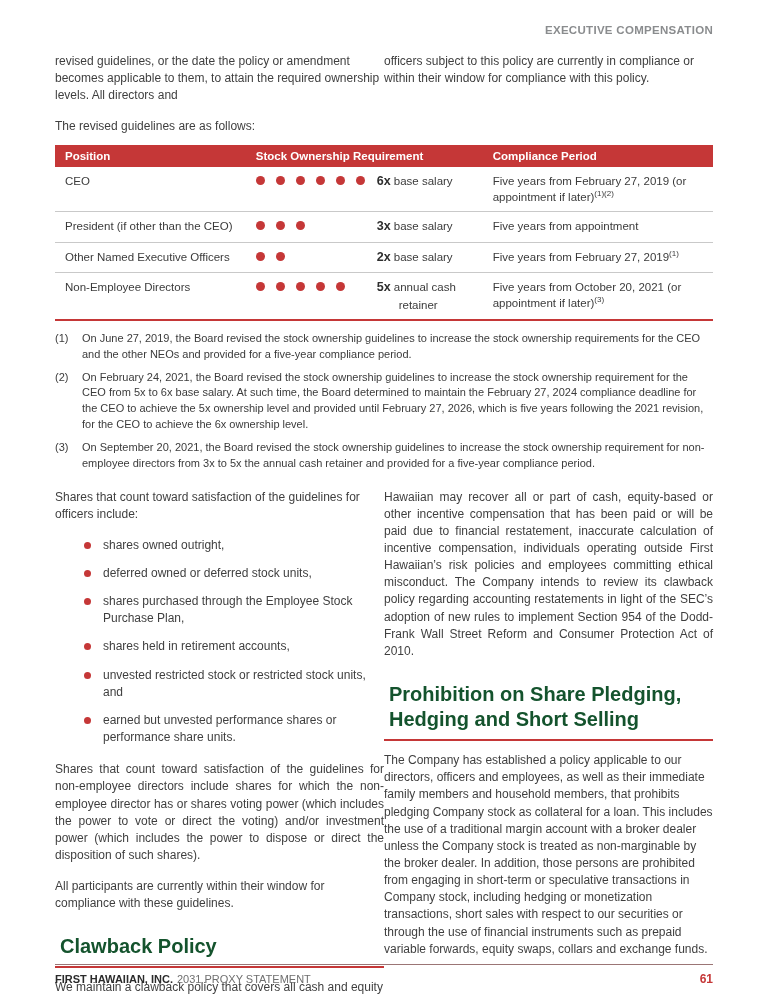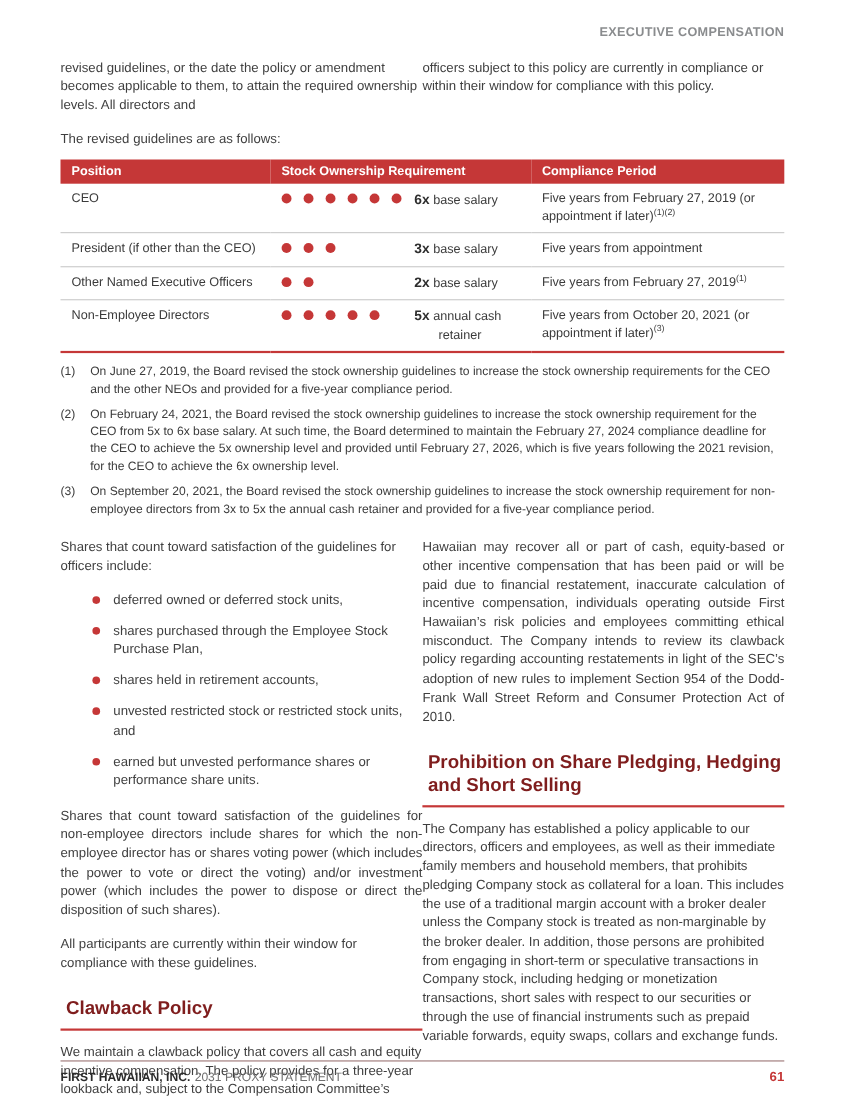--- a/index.html
+++ b/index.html
@@ -87,24 +87,24 @@
   ul.share-list li { position: relative; padding-left: 48px; margin-bottom: 11px; }
   .bullet-dot {
     position: absolute; left: 29px; top: 5px;
     width: 7px; height: 7px; border-radius: 50%;
     background: #c53737;
   }
 
   h2.section-heading {
     margin: 22px 0 11px;
     padding: 0 0 7px 5px;
-    font-size: 17px;
+    font-size: 20px;
     line-height: 1.25;
     font-weight: bold;
-    color: #7f1d1d;
+    color: #14532d;
     border-bottom: 2px solid #c53737;
   }
 
   
   .footer {
     position: absolute;
     left: 55px; right: 55px; bottom: 14px;
     border-top: 1.5px solid #9b7575;
     padding-top: 7px;
     display: flex; justify-content: space-between; align-items: baseline;
@@ -219,20 +219,21 @@
         <span class="marker">(3)</span>
         <span class="fn-text">On September 20, 2021, the Board revised the stock ownership guidelines to increase the stock ownership requirement for non-employee directors from 3x to 5x the annual cash retainer and provided for a five-year compliance period.</span>
       </div>
     </div>
 
     <div class="two-col main">
 
       <div class="col-left">
         <p>Shares that count toward satisfaction of the guidelines for officers include:</p>
         <ul class="share-list">
+          <li><span class="bullet-dot"></span><span>shares owned outright,</span></li>
           <li><span class="bullet-dot"></span><span>deferred owned or deferred stock units,</span></li>
           <li><span class="bullet-dot"></span><span>shares purchased through the Employee Stock Purchase Plan,</span></li>
           <li><span class="bullet-dot"></span><span>shares held in retirement accounts,</span></li>
           <li><span class="bullet-dot"></span><span>unvested restricted stock or restricted stock units, and</span></li>
           <li><span class="bullet-dot"></span><span>earned but unvested performance shares or performance share units.</span></li>
         </ul>
         <p class="justify">Shares that count toward satisfaction of the guidelines for non-employee directors include shares for which the non-employee director has or shares voting power (which includes the power to vote or direct the voting) and/or investment power (which includes the power to dispose or direct the disposition of such shares).</p>
         <p>All participants are currently within their window for compliance with these guidelines.</p>
         <h2 class="section-heading">Clawback Policy</h2>
         <p>We maintain a clawback policy that covers all cash and equity incentive compensation. The policy provides for a three-year lookback and, subject to the Compensation Committee’s discretion, First</p>

